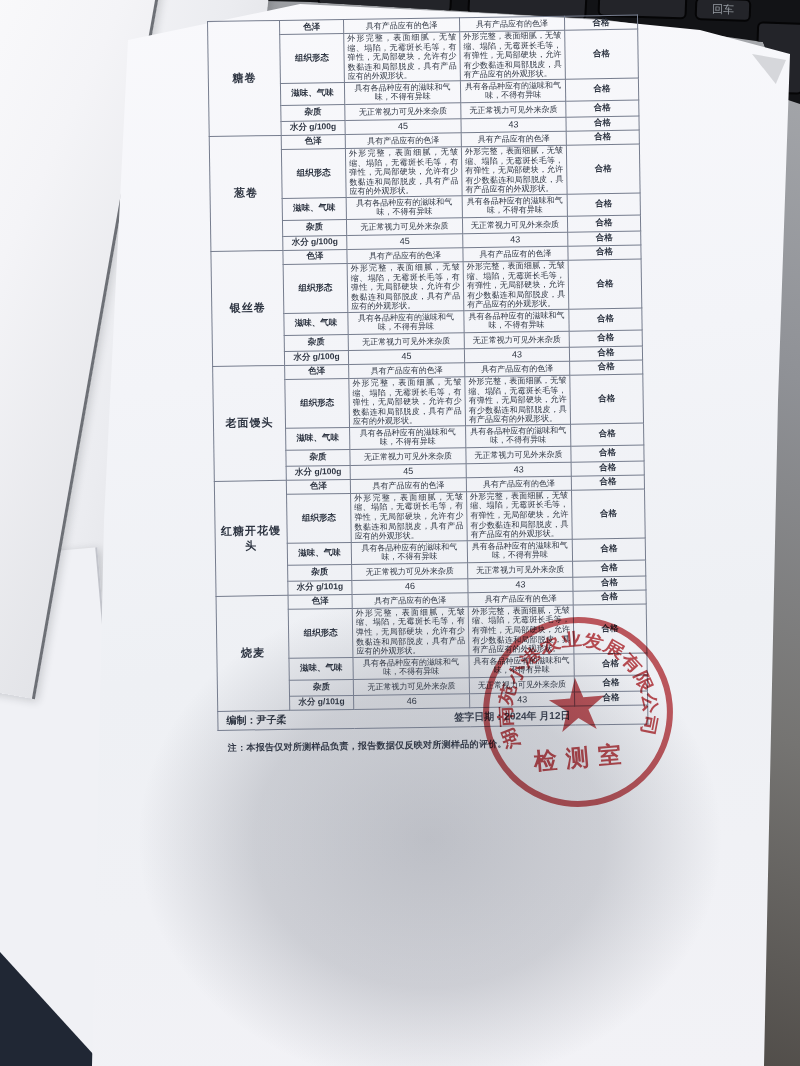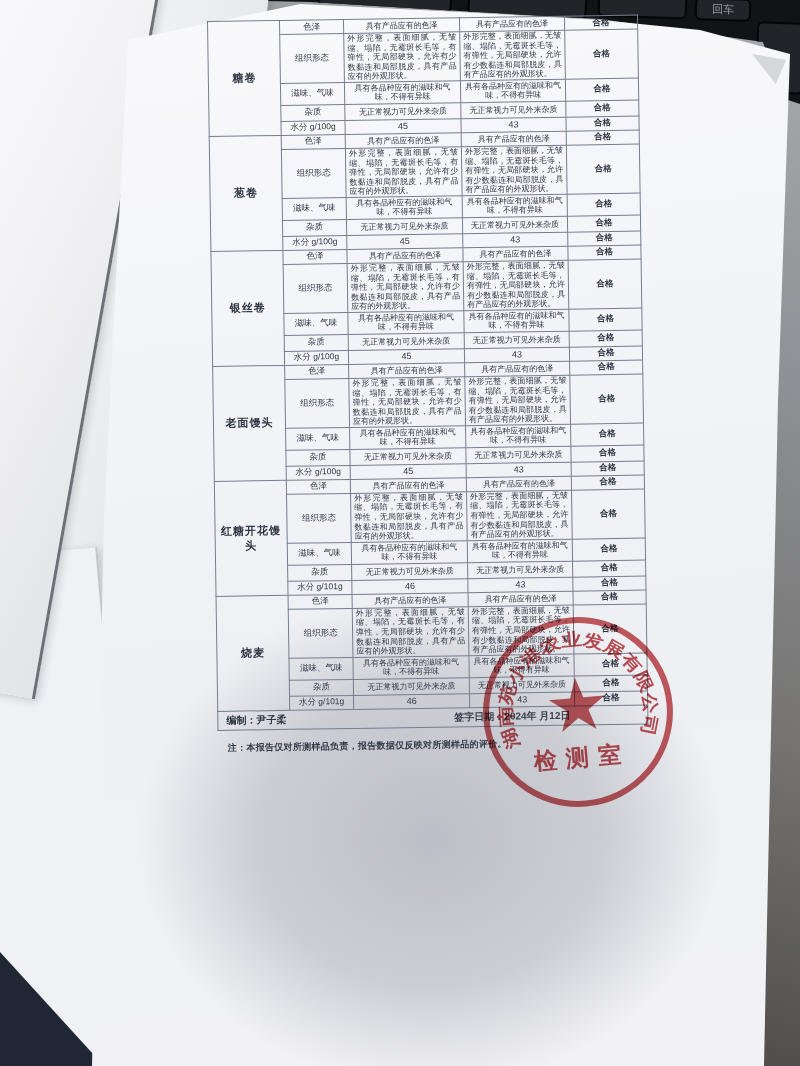--- a/index.html
+++ b/index.html
@@ -42,21 +42,21 @@
   }
   .dogear{left:752px;top:54px;width:34px;height:30px;z-index:5;background:#d6d7db;
     clip-path:polygon(0 0,100% 20%,70% 100%);}
   .shadow-blob{left:135px;top:590px;width:590px;height:480px;z-index:6;pointer-events:none;
     background:radial-gradient(ellipse at 50% 52%,rgba(52,57,72,.27) 0%,rgba(52,57,72,.19) 42%,rgba(52,57,72,0) 70%);}
   
   .table-wrap{left:207px;top:21px;width:432px;z-index:7;transform:rotate(-0.85deg);transform-origin:0 0;}
   table{border-collapse:collapse;width:430px;table-layout:fixed;color:#2e3542;}
   td{border:1px solid #767d8e;vertical-align:middle;padding:0 2px;overflow:hidden;}
   .prod{font-weight:bold;font-size:11px;text-align:center;letter-spacing:1px;}
-  .attr{font-weight:normal;font-size:8.5px;text-align:center;}
+  .attr{font-weight:bold;font-size:8.5px;text-align:center;}
   .std,.res{font-size:8px;line-height:9.6px;text-align:center;}
   tr.r1 .std,tr.r1 .res{text-align:justify;text-align-last:left;padding:0 3px;}
   .ver{font-size:8.5px;font-weight:600;text-align:center;}
   tr.r0 td{height:13px;}
   tr.r1 td{height:38px;}
   tr.r2 td{height:21px;}
   tr.r3 td{height:15px;}
   tr.r4 td{height:13px;}
   tr.r4 .std,tr.r4 .res{font-size:9px;}
   tr.r4 .attr{font-size:8.5px;}

